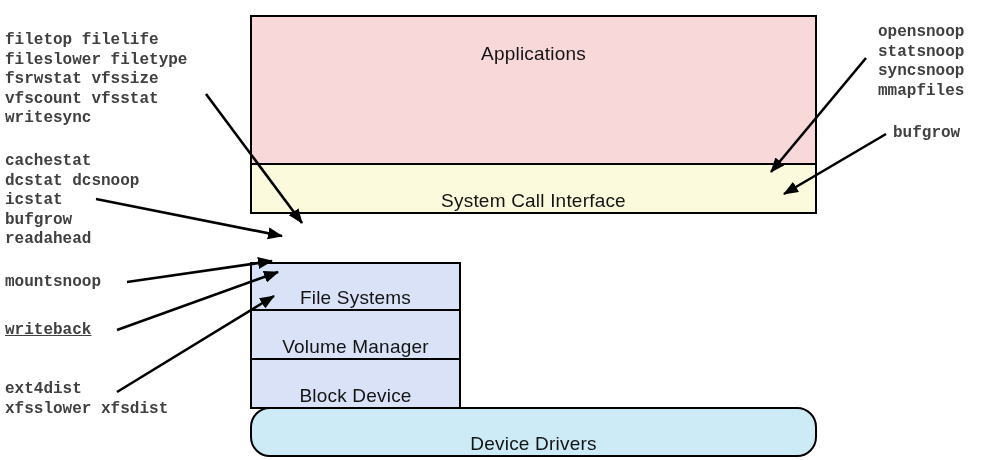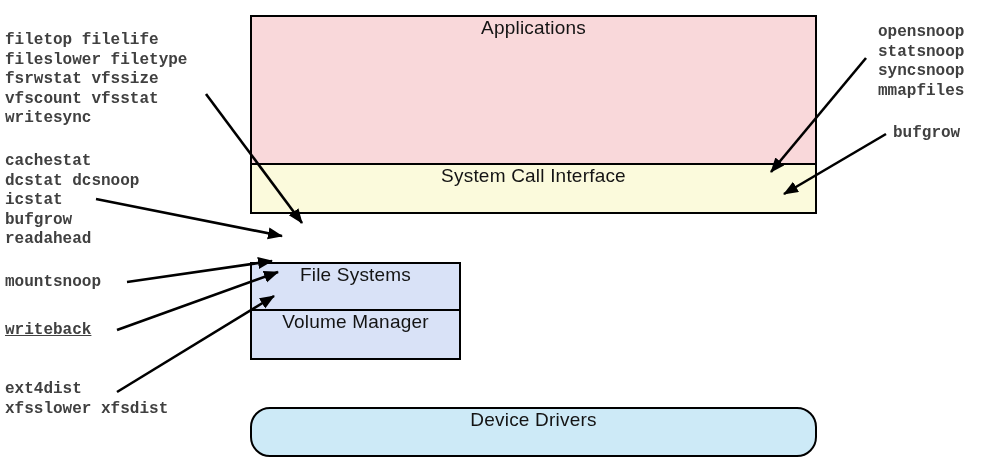--- a/index.html
+++ b/index.html
@@ -20,30 +20,31 @@
     left: 250px;
     top: 15px;
     width: 567px;
     height: 442px;
   }
   .box {
     position: absolute;
     box-sizing: border-box;
     border: 2px solid #000;
     display: flex;
-    align-items: flex-start;
+    align-items: flex-end;
     justify-content: center;
     font-size: 19px;
     color: #141414;
     letter-spacing: 0.2px;
   }
   .box-applications {
     left: 0; top: 0; width: 567px; height: 150px;
     background: #f9d8da;
     align-items: flex-start;
+    padding-top: 26px;
   }
   .box-syscall {
     left: 0; top: 148px; width: 567px; height: 51px;
     background: #fbfadc;
   }
   .box-vfs {
     left: 0; top: 197px; width: 211px; height: 52px;
     background: #d9e2f7;
   }
   .box-filesystems {
@@ -103,20 +104,23 @@
   </div>
   <div class="box box-syscall">
     <span>System Call Interface</span>
   </div>
   <div class="box box-volumemanager">
     <span>Volume Manager</span>
   </div>
   <div class="box box-filesystems">
     <span>File Systems</span>
   </div>
+  <div class="box box-blockdevice">
+    <span>Block Device</span>
+  </div>
   <div class="box box-devicedrivers">
     <span>Device Drivers</span>
   </div>
 </div>
 
 <div class="tool-label" id="label-file-tools">filetop filelife
 fileslower filetype
 fsrwstat vfssize
 vfscount vfsstat
 writesync</div>

